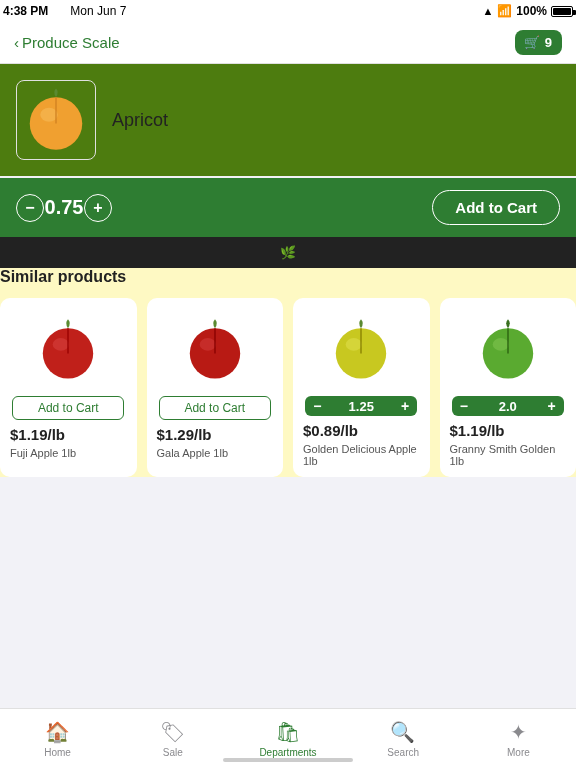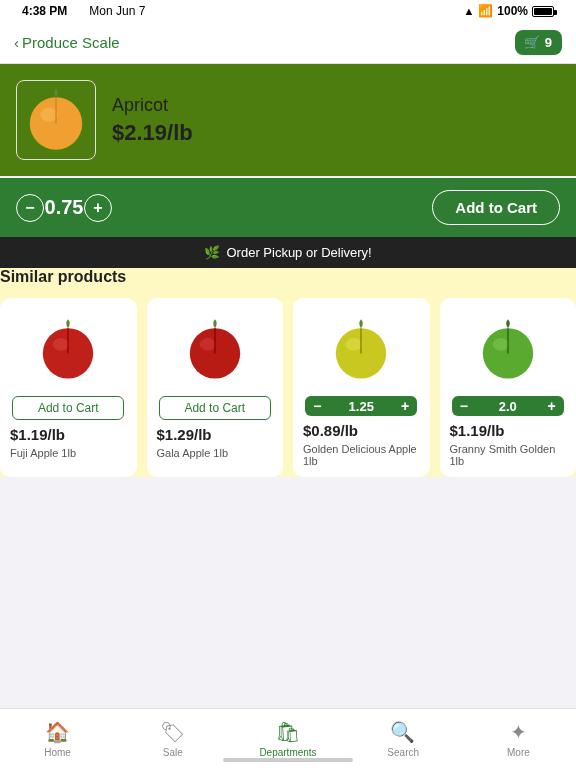--- a/index.html
+++ b/index.html
@@ -5,21 +5,21 @@
   <style>
     * { box-sizing: border-box; margin: 0; padding: 0; }
     body { font-family: -apple-system, BlinkMacSystemFont, 'Helvetica Neue', sans-serif; background: #f2f2f7; width: 576px; min-height: 768px; overflow-x: hidden; }
 
     
     .status-bar {
       background: #fff;
       display: flex;
       justify-content: space-between;
       align-items: center;
-      padding: 4px 22px;
+      padding: 4px 3px;
       font-size: 12px;
       font-weight: 600;
       height: 22px;
     }
     .status-left { display: flex; align-items: center; gap: 4px; }
     .status-right { display: flex; align-items: center; gap: 4px; }
     .battery-icon { width: 22px; height: 11px; border: 1.5px solid #000; border-radius: 2px; position: relative; display: inline-flex; align-items: center; padding: 1px; }
     .battery-icon::after { content:''; position:absolute; right:-4px; top:3px; width:3px; height:5px; background:#000; border-radius:0 1px 1px 0; }
     .battery-fill { background: #000; height: 100%; width: 100%; border-radius: 1px; }
 
@@ -255,36 +255,34 @@
 
     <svg viewBox="0 0 80 80" width="70" height="70">
       <circle cx="40" cy="44" r="30" fill="#f0a030"></circle>
       <ellipse cx="32" cy="34" rx="10" ry="8" fill="#f8c060" opacity="0.5"></ellipse>
       <path d="M40 14 Q44 8 40 4 Q36 8 40 14" fill="#5a8a30"></path>
       <path d="M40 44 Q40 20 40 14" stroke="#d08020" stroke-width="1.5" fill="none"></path>
     </svg>
   </div>
   <div class="product-info">
     <span class="product-name">Apricot</span>
-    <span class="product-price">$2.19/lb</span>
   </div>
 </div>
 
 <div class="action-bar">
   <div class="qty-control">
     <button class="qty-btn">−</button>
     <span class="qty-value">0.75</span>
     <button class="qty-btn">+</button>
   </div>
   <button class="add-to-cart-btn">Add to Cart</button>
 </div>
 
 <div class="pickup-banner">
   <span>🌿</span>
-  <span>Order Pickup or Delivery!</span>
 </div>
 
 <div class="similar-section">
   <div class="similar-title">Similar products</div>
   <div class="similar-grid">
 
     <div class="similar-item">
       <div class="similar-img">
         <svg viewBox="0 0 80 80" width="72" height="72">
           <circle cx="40" cy="46" r="28" fill="#c0201a"></circle>

